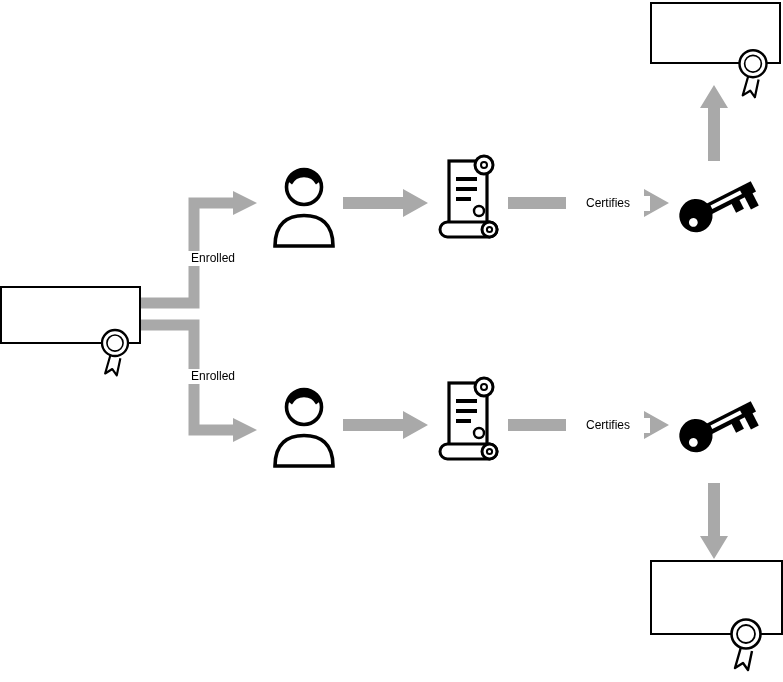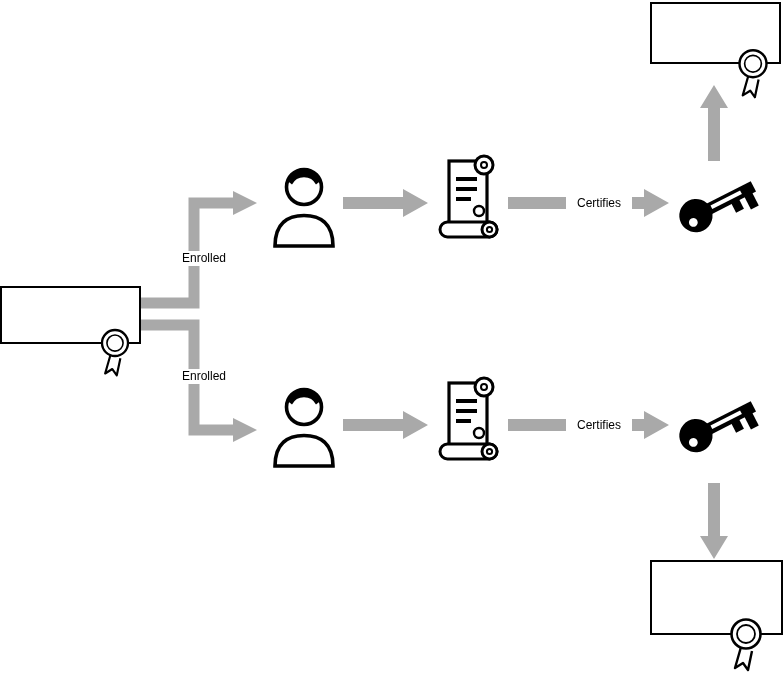--- a/index.html
+++ b/index.html
@@ -22,21 +22,21 @@
     z-index: 1;
   }
   .arrow-svg { position: absolute; z-index: 2; display: block; }
   .icon-svg  { position: absolute; z-index: 3; display: block; }
   .edge-label {
     position: absolute;
     background: #ffffff;
     color: #000000;
     font-size: 12px;
     line-height: 15px;
-    padding: 0 11px;
+    padding: 0 20px;
     white-space: nowrap;
     z-index: 5;
   }
   .defs-holder { position: absolute; width: 0; height: 0; overflow: hidden; }
 </style>
 </head>
 <body>
 
 <svg class="defs-holder" aria-hidden="true">
   <defs>

